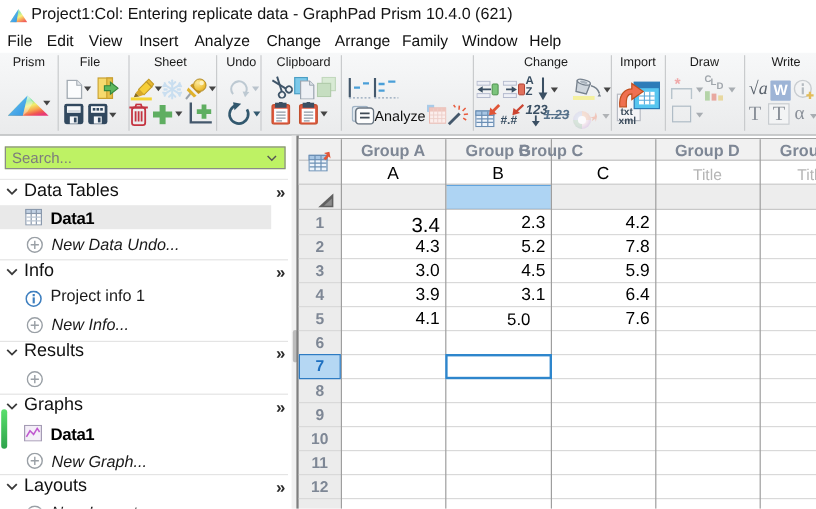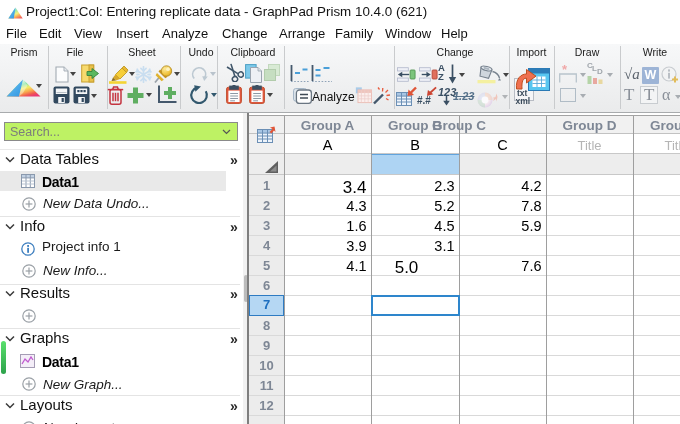--- a/index.html
+++ b/index.html
@@ -565,31 +565,32 @@
   <div class="abs" style="left:249px;top:258px;width:35px;text-align:center;font-size:13px;font-weight:bold;color:#7e8795">5</div>
   <div class="abs" style="left:249px;top:278px;width:35px;text-align:center;font-size:13px;font-weight:bold;color:#7e8795">6</div>
   <div class="abs" style="left:249px;top:318px;width:35px;text-align:center;font-size:13px;font-weight:bold;color:#7e8795">8</div>
   <div class="abs" style="left:249px;top:338px;width:35px;text-align:center;font-size:13px;font-weight:bold;color:#7e8795">9</div>
   <div class="abs" style="left:249px;top:358px;width:35px;text-align:center;font-size:13px;font-weight:bold;color:#7e8795">10</div>
   <div class="abs" style="left:249px;top:378px;width:35px;text-align:center;font-size:13px;font-weight:bold;color:#7e8795">11</div>
   <div class="abs" style="left:249px;top:398px;width:35px;text-align:center;font-size:13px;font-weight:bold;color:#7e8795">12</div>
 
   <div class="abs" style="left:284px;top:178px;width:82.5px;text-align:right;font-size:17px;color:#000">3.4</div>
   <div class="abs" style="left:284px;top:198px;width:82.5px;text-align:right;font-size:14.5px;color:#000">4.3</div>
-  <div class="abs" style="left:284px;top:218px;width:82.5px;text-align:right;font-size:14.5px;color:#000">1.6</div>
+  <div class="abs" style="left:284px;top:218px;width:82.5px;text-align:right;font-size:14.5px;color:#000">3.0</div>
   <div class="abs" style="left:284px;top:238px;width:82.5px;text-align:right;font-size:14.5px;color:#000">3.9</div>
   <div class="abs" style="left:284px;top:258px;width:82.5px;text-align:right;font-size:14.5px;color:#000">4.1</div>
   <div class="abs" style="left:371px;top:178px;width:83.5px;text-align:right;font-size:14.5px;color:#000">2.3</div>
   <div class="abs" style="left:371px;top:198px;width:83.5px;text-align:right;font-size:14.5px;color:#000">5.2</div>
   <div class="abs" style="left:371px;top:218px;width:83.5px;text-align:right;font-size:14.5px;color:#000">4.5</div>
   <div class="abs" style="left:371px;top:238px;width:83.5px;text-align:right;font-size:14.5px;color:#000">3.1</div>
-  <div class="abs" style="left:371px;top:258px;width:71px;text-align:center;font-size:17px;color:#000">5.0</div>
+  <div class="abs" style="left:371px;top:258px;width:71px;text-align:right;font-size:14px;color:#000">5.0</div>
   <div class="abs" style="left:459px;top:178px;width:82.5px;text-align:right;font-size:14.5px;color:#000">4.2</div>
   <div class="abs" style="left:459px;top:198px;width:82.5px;text-align:right;font-size:14.5px;color:#000">7.8</div>
   <div class="abs" style="left:459px;top:218px;width:82.5px;text-align:right;font-size:14.5px;color:#000">5.9</div>
+  <div class="abs" style="left:459px;top:238px;width:82.5px;text-align:right;font-size:14.5px;color:#000">6.4</div>
   <div class="abs" style="left:459px;top:258px;width:82.5px;text-align:right;font-size:14.5px;color:#000">7.6</div>
 
   <div class="abs" style="left:249px;top:295px;width:35px;height:21px;background:#b5d7f3;border:1.5px solid #2e7bc2"></div>
   <div class="abs" style="left:249px;top:297px;width:35px;text-align:center;font-size:13px;font-weight:bold;color:#1d6fc0">7</div>
 
   <div class="abs" style="left:371px;top:295px;width:89px;height:21px;border:2px solid #2e86cc;background:#fff"></div>
 
 </div>
 
 </body></html>

